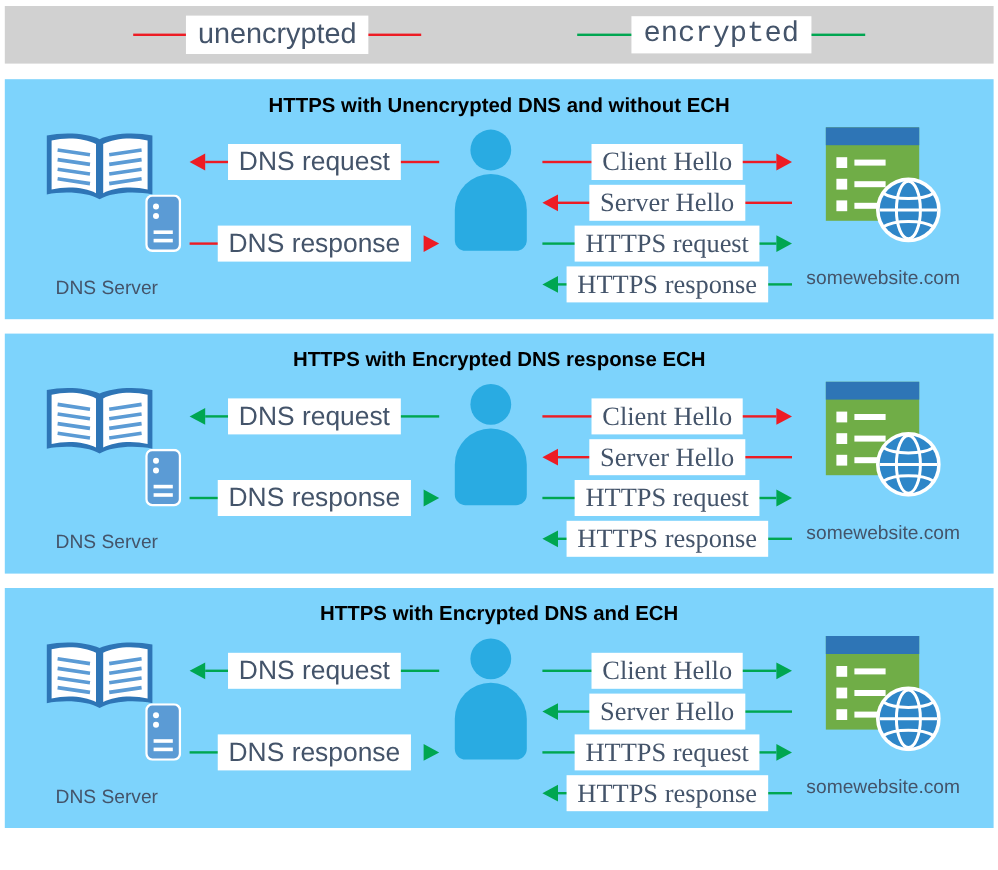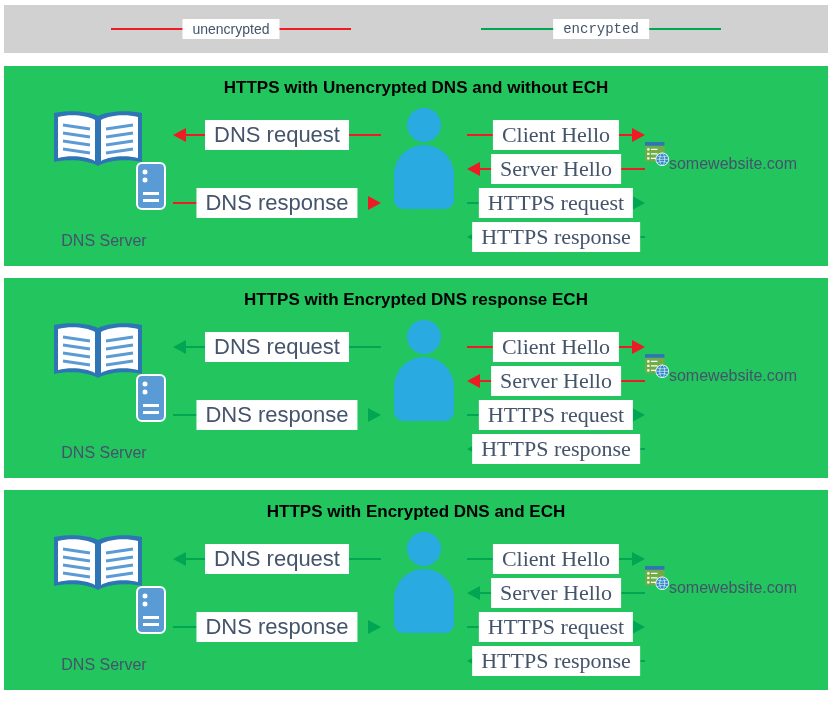--- a/index.html
+++ b/index.html
@@ -17,48 +17,48 @@
     height: 48px;
     display: flex;
     align-items: center;
     justify-content: center;
     gap: 130px;
   }
   .legend-item { position: relative; width: 240px; height: 30px; display: flex; align-items: center; }
   .legend-item .line { width: 100%; height: 2px; background: currentColor; }
   .legend-label {
     position: absolute; left: 50%; top: 50%; transform: translate(-50%,-50%);
-    background: #ffffff; padding: 2px 10px; font-size: 14px; color: #44546a; white-space: nowrap;
+    background: #ffffff; padding: 2px 10px; font-size: 24px; color: #44546a; white-space: nowrap;
   }
 
   
   .panel {
     margin: 0 4px 12px;
-    background: #22c55e;
-    padding: 10px 15px 12px;
+    background: #7dd3fc;
+    padding: 10px 0 12px;
   }
   .panel-title {
     margin: 2px 0 4px;
     text-align: center;
     font-size: 17px;
     font-weight: bold;
     color: #000000;
   }
   .panel-body {
     display: flex;
     align-items: flex-start;
     padding: 2px 16px 0;
   }
 
   
   .dns-col   { width: 138px; flex: 0 0 auto; display: flex; flex-direction: column; align-items: center; }
   .left-arrows  { flex: 0 0 208px; margin-top: 14px; }
   .person-col   { width: 86px; flex: 0 0 auto; display: flex; justify-content: center; }
   .right-arrows { flex: 1 1 auto; margin-top: 14px; font-family: Liberation Serif, serif; }
-  .site-col  { width: 152px; flex: 0 0 auto; display: flex; flex-direction: row; align-items: center; }
+  .site-col  { width: 152px; flex: 0 0 auto; display: flex; flex-direction: column; align-items: center; }
 
   
   .arrow-row { position: relative; display: flex; align-items: center; height: 34px; }
   .arrow-row .line { flex: 1; height: 2px; background: currentColor; }
   .head { width: 0; height: 0; flex: 0 0 auto; }
   .head.left  { border-top: 7px solid transparent; border-bottom: 7px solid transparent; border-right: 13px solid currentColor; }
   .head.right { border-top: 7px solid transparent; border-bottom: 7px solid transparent; border-left: 13px solid currentColor; }
   .arrow-label {
     position: absolute; left: 50%; top: 50%; transform: translate(-50%,-50%);
     background: #ffffff; padding: 2px 9px; font-size: 22px; color: #44546a; white-space: nowrap;

